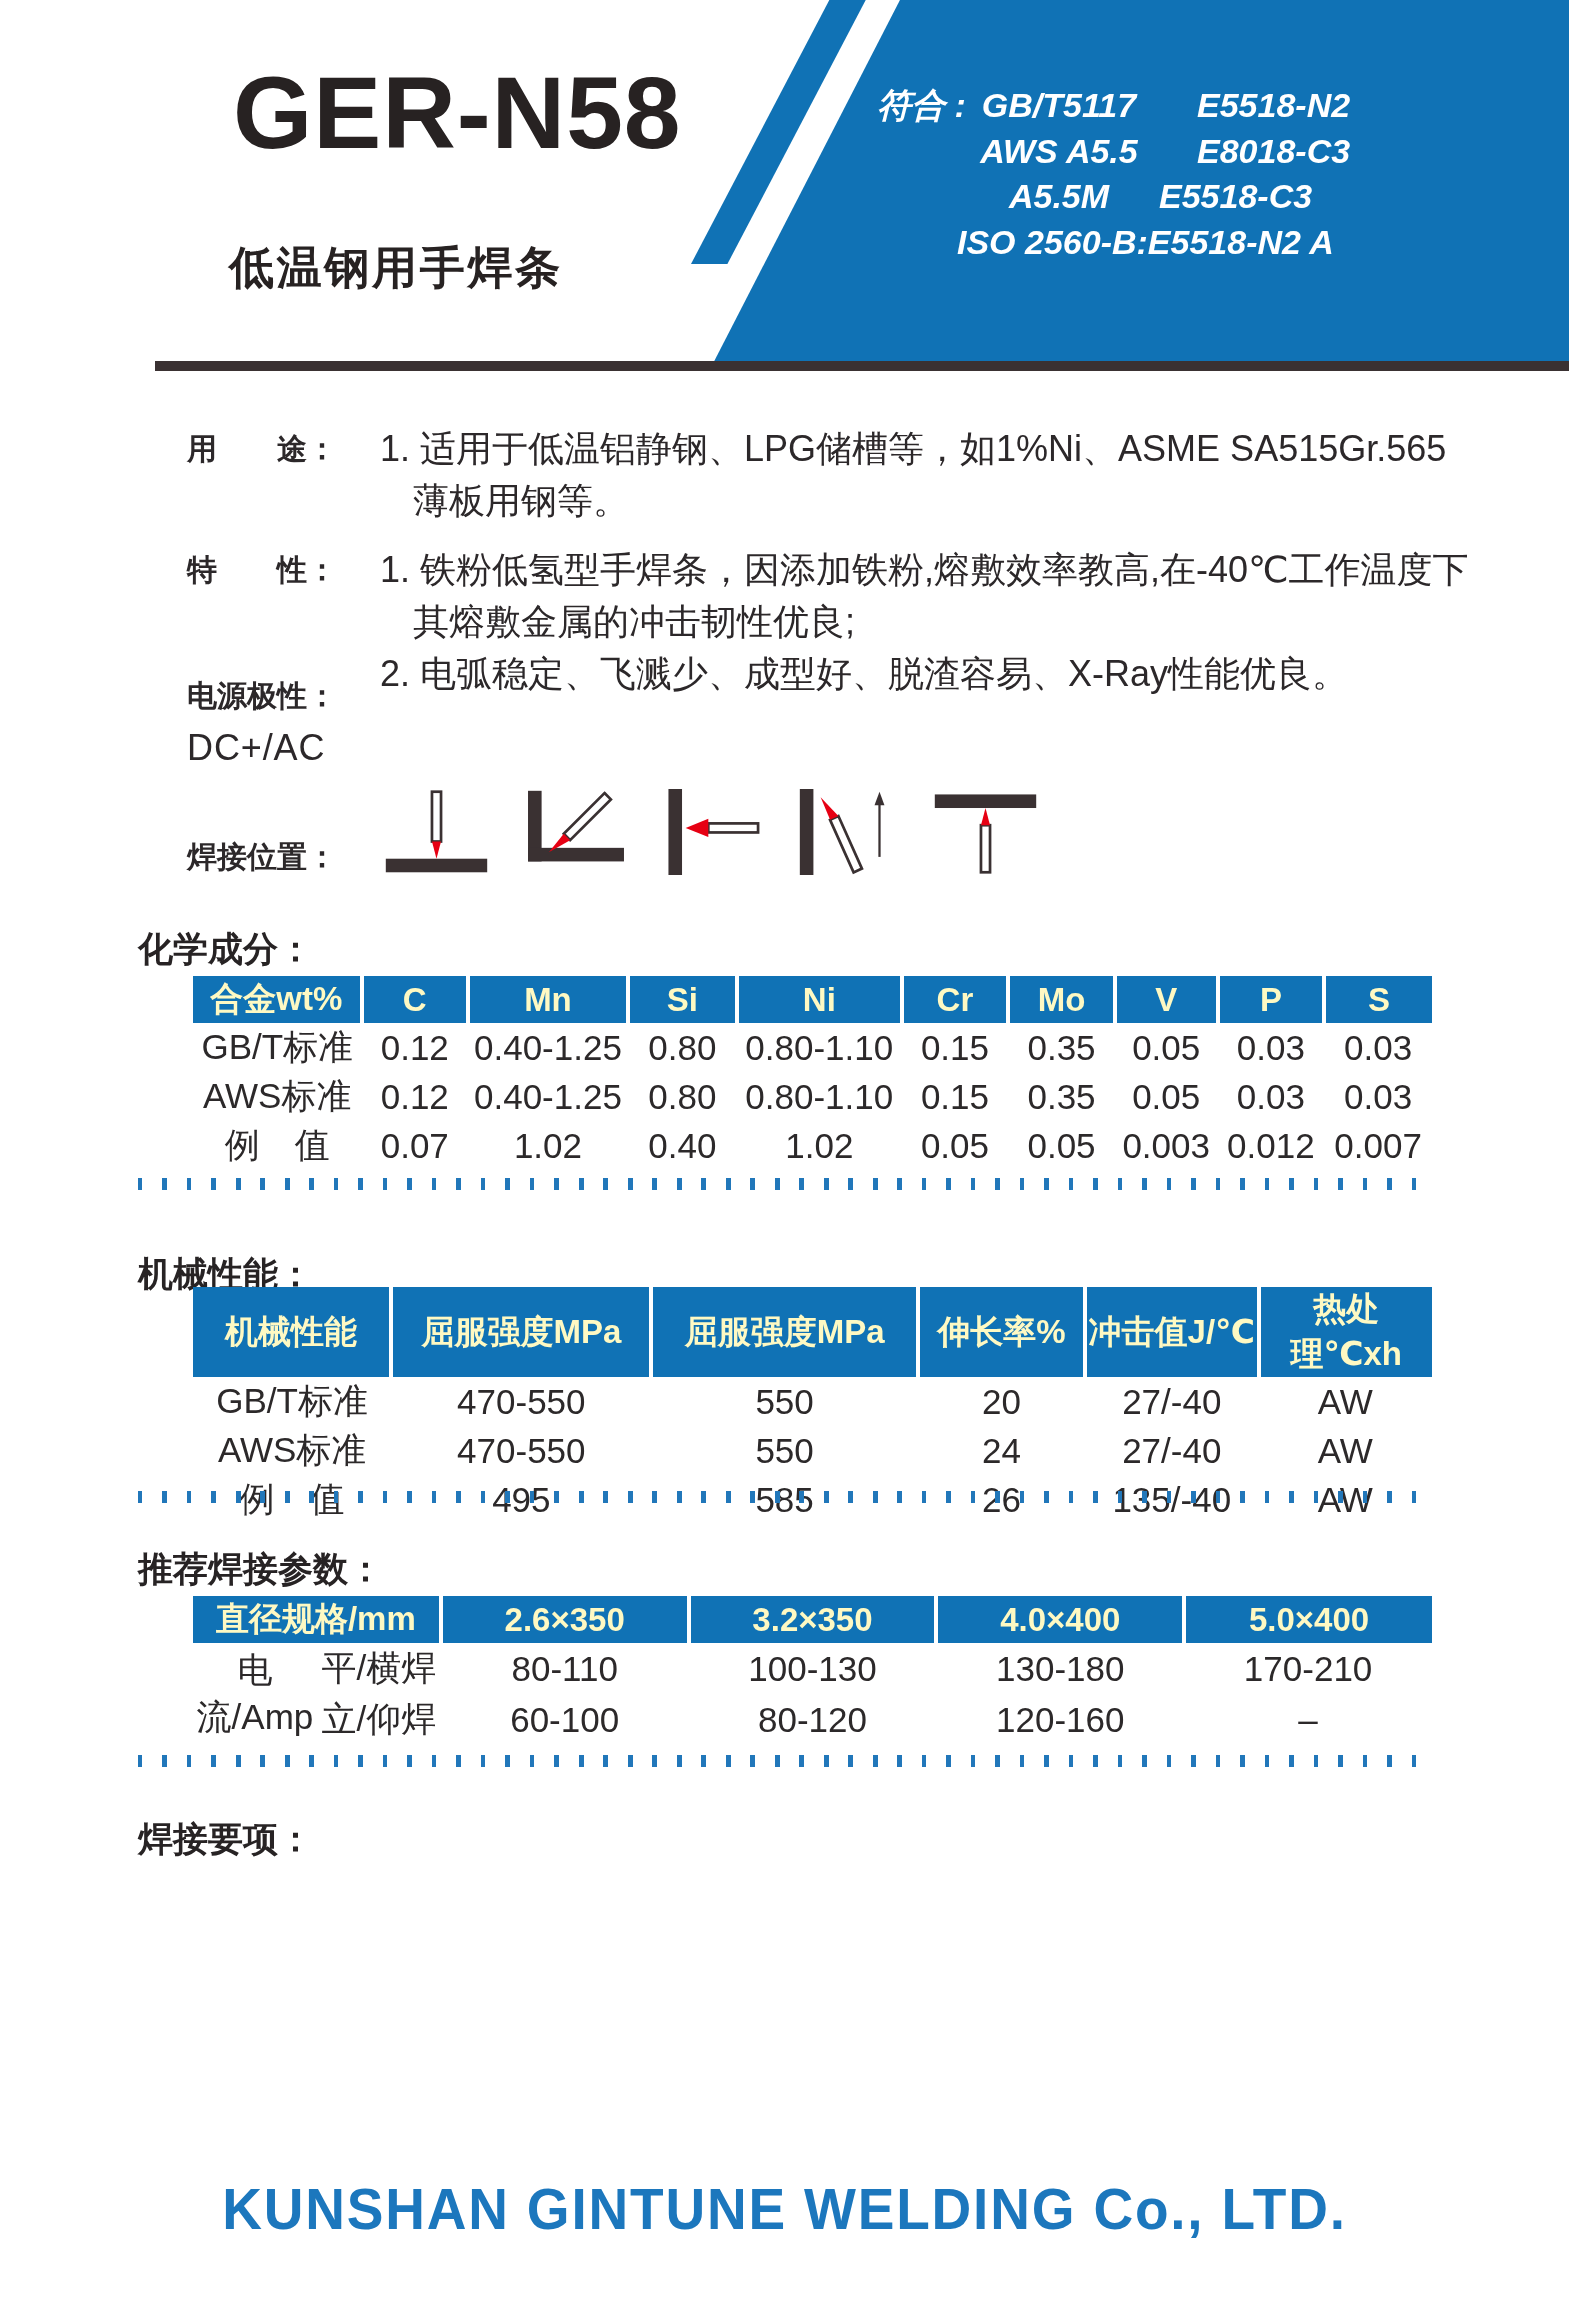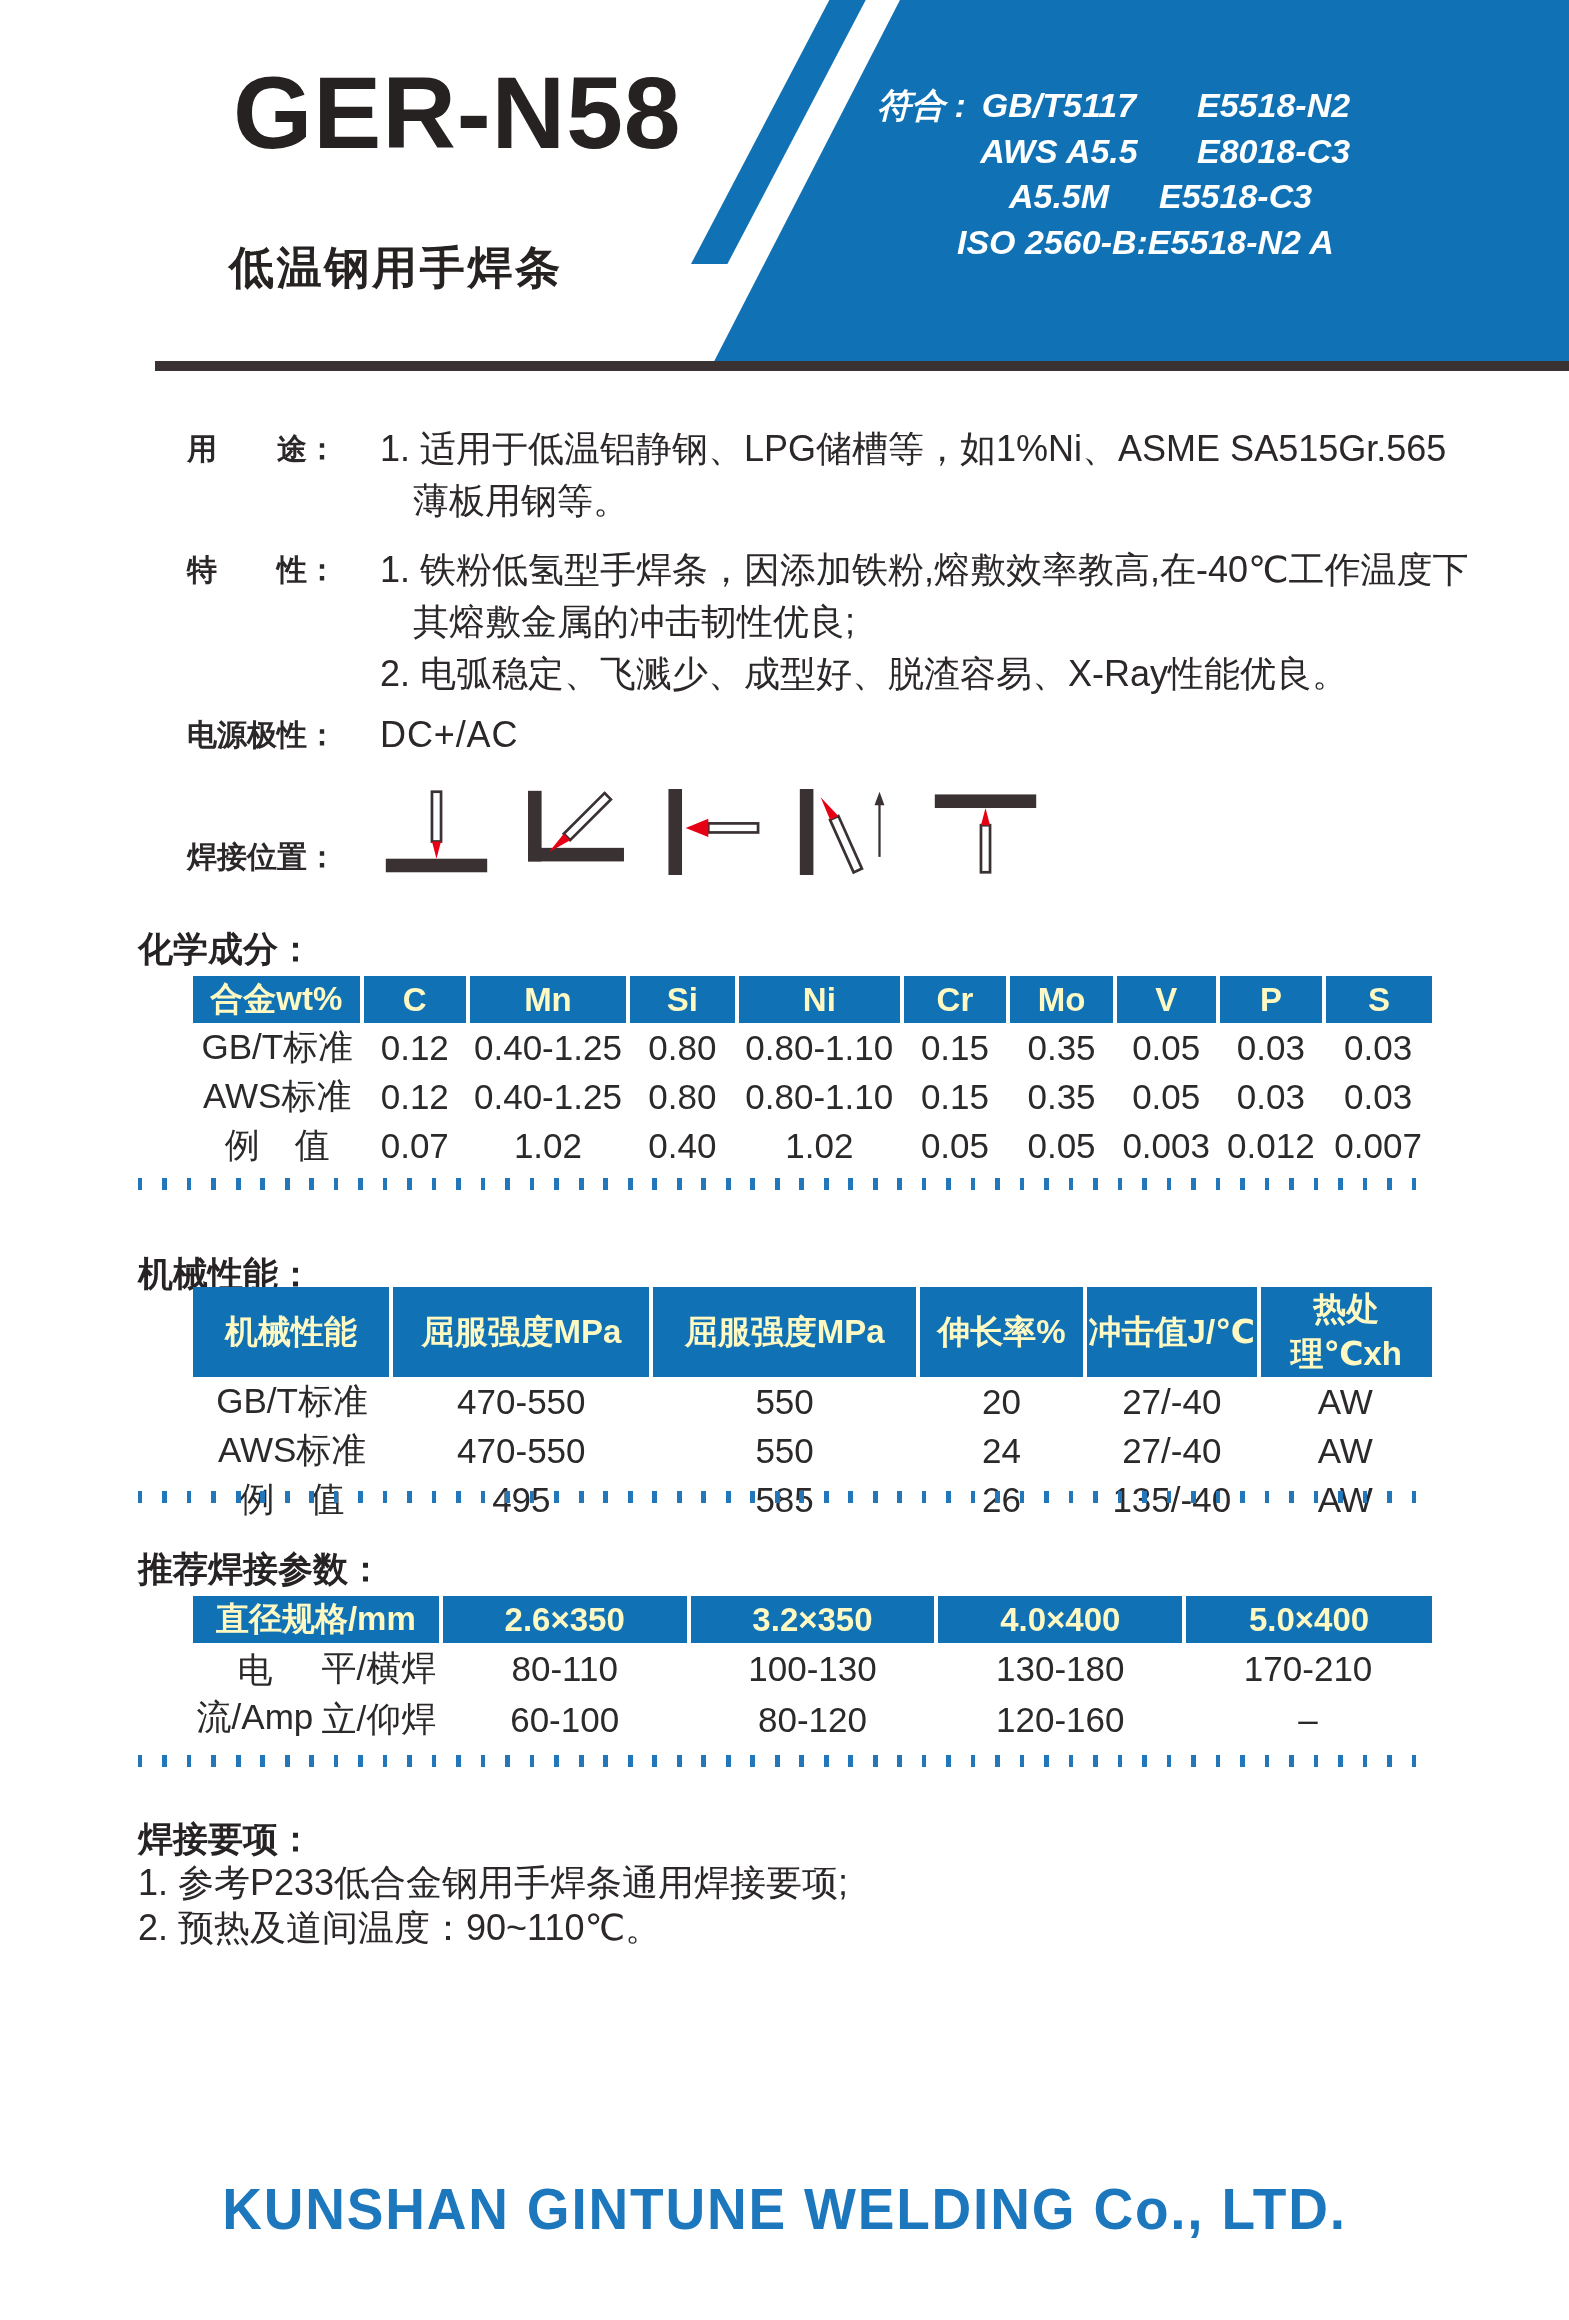--- a/index.html
+++ b/index.html
@@ -115,21 +115,21 @@
 
   <div class="sec-row" style="top:544px;">
     <span class="sec-label">特　　性：</span>
     <div class="sec-lines">
       <div>1. 铁粉低氢型手焊条，因添加铁粉,熔敷效率教高,在-40℃工作温度下</div>
       <div class="cont">其熔敷金属的冲击韧性优良;</div>
       <div>2. 电弧稳定、飞溅少、成型好、脱渣容易、X-Ray性能优良。</div>
     </div>
   </div>
 
-  <div class="sec-row" style="top:709px;">
+  <div class="sec-row" style="top:670px;flex-direction:column;">
     <span class="sec-label">电源极性：</span>
     <span class="polarity-value">DC+/AC</span>
   </div>
 
   <div class="sec-row positions-row">
     <span class="sec-label">焊接位置：</span>
     <div class="pos-icons">
       <span>
         <svg width="109" height="86" viewBox="0 0 120 95">
           <rect class="wp-dark" x="4" y="77" width="112" height="15"></rect>
@@ -316,21 +316,17 @@
       <td>60-100</td>
       <td>80-120</td>
       <td>120-160</td>
       <td class="dash-cell">–</td>
     </tr>
   </tbody>
     </table>
   <div class="dotted" style="top:1755px;"></div>
 
   <div class="block-heading" style="top:1816px;">焊接要项：</div>
-  <div class="notes-lines" style="top:1860px;">
-    <div>1. 参考P233低合金钢用手焊条通用焊接要项;</div>
-    <div>2. 预热及道间温度：90~110℃。</div>
-  </div>
 
   <div class="footer-company">KUNSHAN GINTUNE WELDING Co., LTD.</div>
 
 </div>
 
 
 </body></html>

